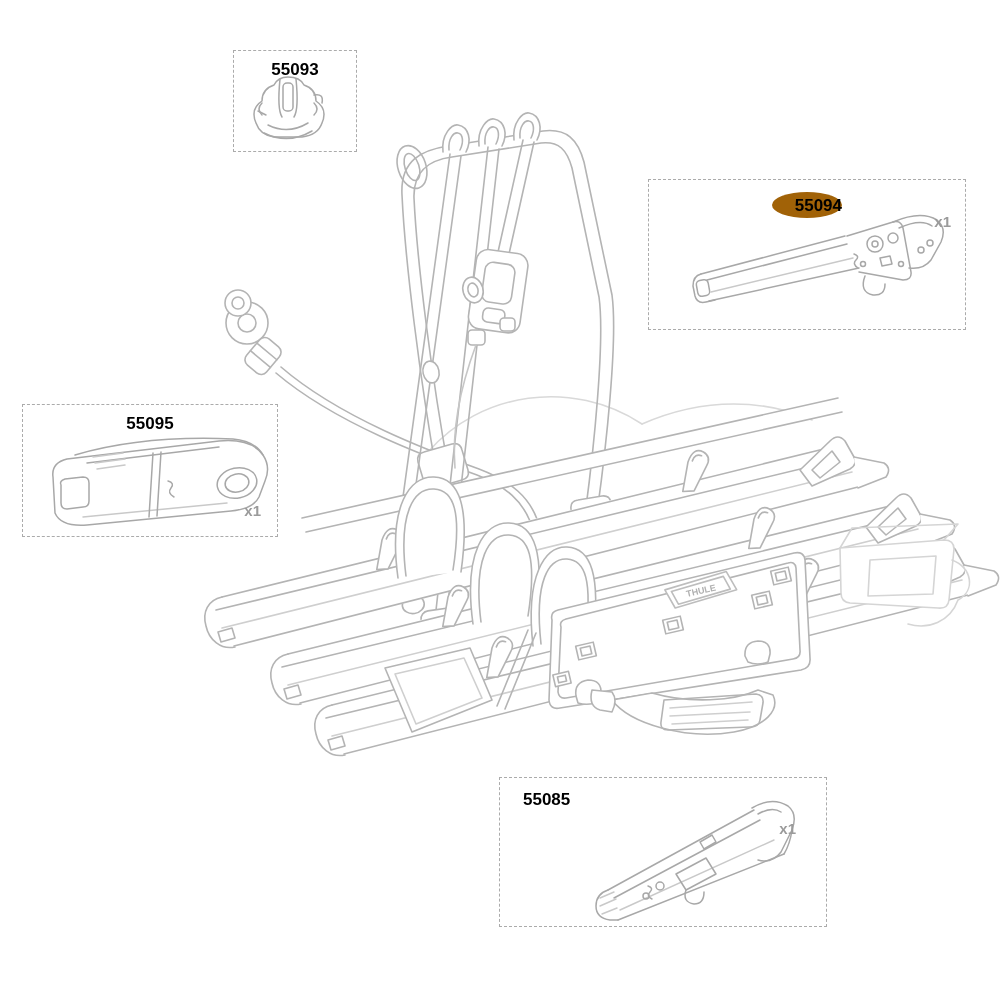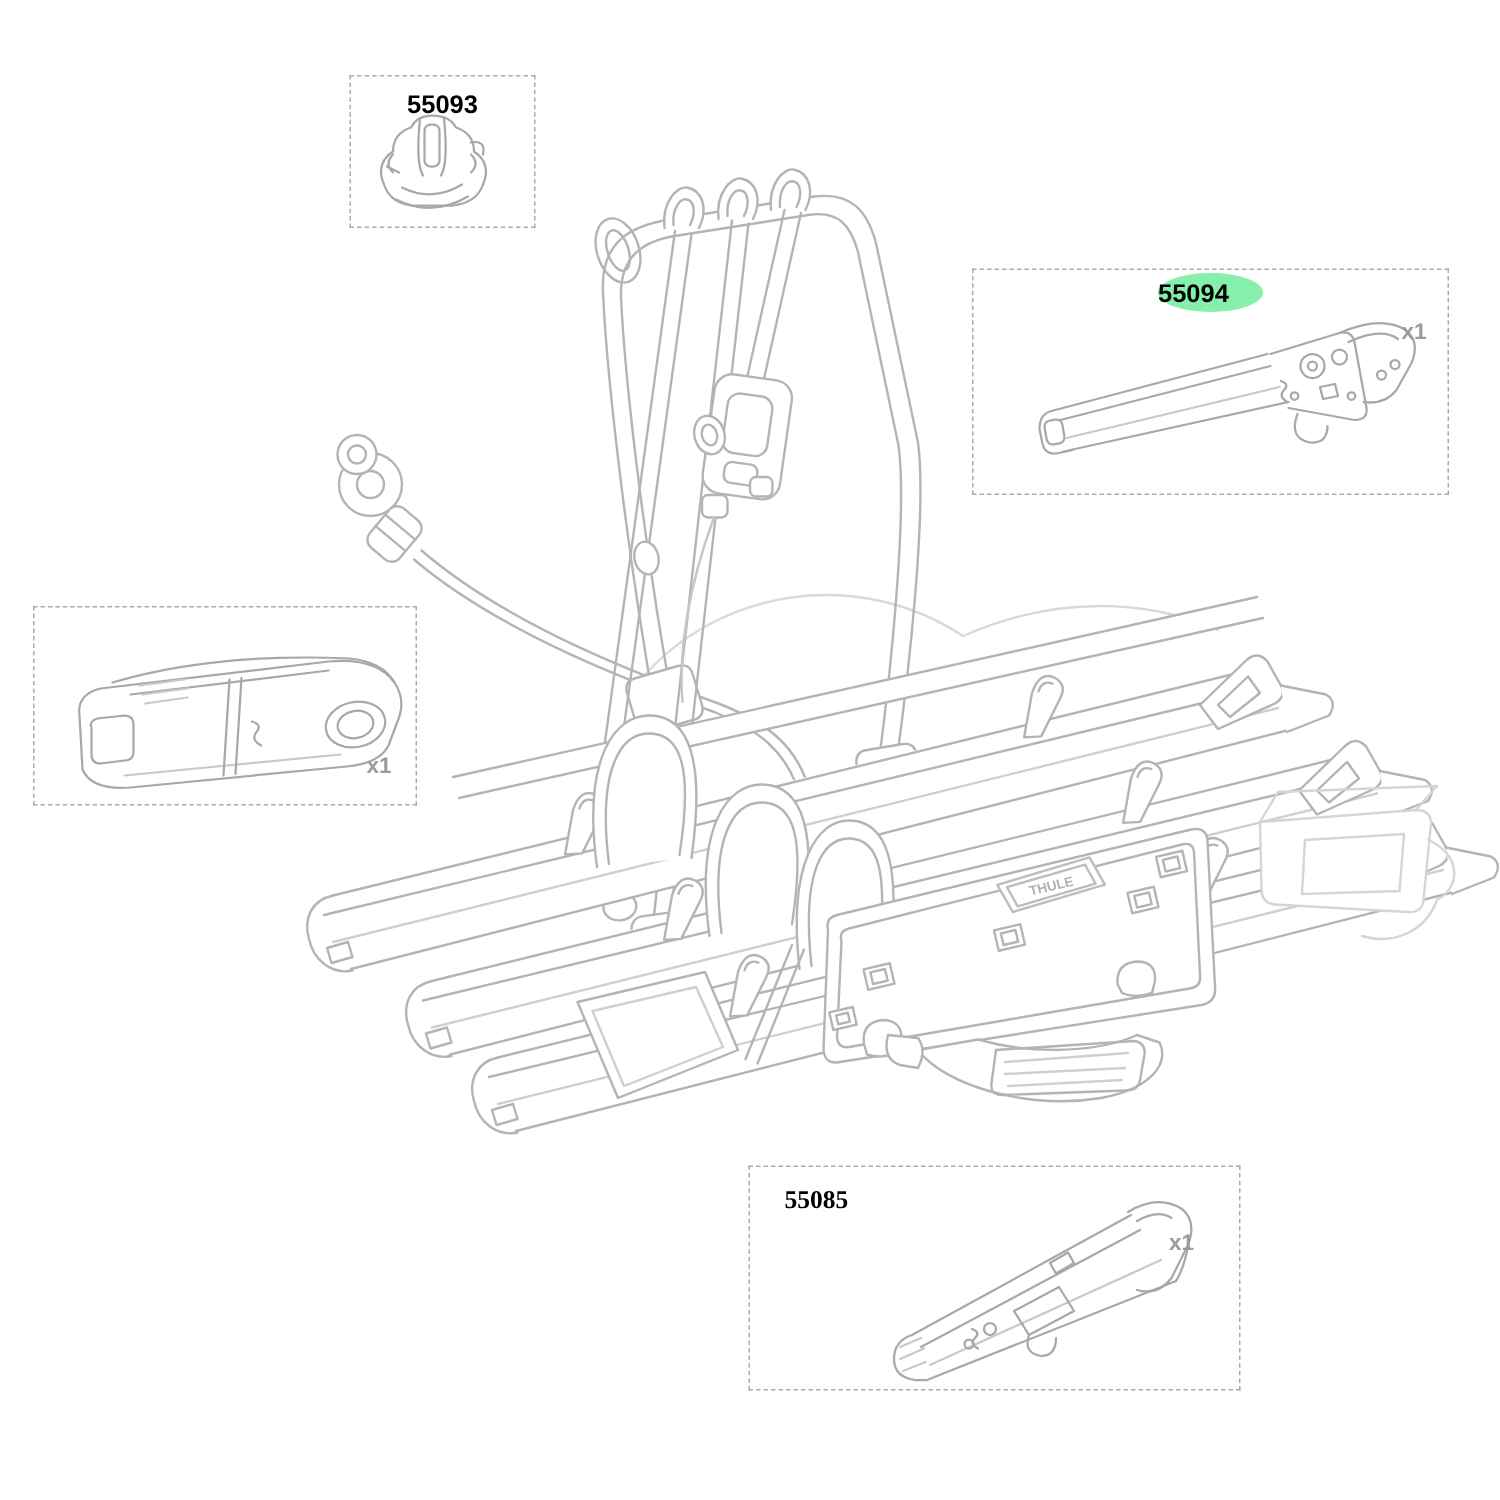--- a/index.html
+++ b/index.html
@@ -3,24 +3,24 @@
 <meta charset="utf-8">
 <style>
   html,body{margin:0;padding:0;background:#fff;}
   .canvas{position:relative;width:1000px;height:1000px;background:#ffffff;overflow:hidden;
           font-family:"Liberation Sans", sans-serif;}
   .main-svg{position:absolute;left:0;top:0;}
   .callout{position:absolute;border:1px dashed #ababab;box-sizing:border-box;background:transparent;}
   .callout svg{position:absolute;left:0;top:0;}
   .part-label{font-weight:bold;font-size:17px;color:#000;line-height:1;}
   .label-center{position:absolute;left:0;right:0;top:10px;text-align:center;}
-  .label-left{position:absolute;font-family:Liberation Serif, serif;}
+  .label-left{position:absolute;}
   .qty{position:absolute;font-weight:bold;font-size:15px;color:#9b9b9b;line-height:1;text-align:right;}
-  .hl-ellipse{position:absolute;left:50%;transform:translateX(-50%);top:2px;width:70px;height:26px;
-              background:#86efac;border-radius:50%;display:flex;align-items:center;justify-content:flex-start;}
+  .hl-ellipse{position:absolute;left:50%;transform:translateX(-50%);top:12px;width:70px;height:26px;
+              background:#a16207;border-radius:50%;display:flex;align-items:center;justify-content:flex-end;}
   .hl-ellipse .part-label{position:static;}
 </style>
 </head>
 <body>
 
 <div class="canvas">
 
   <svg class="main-svg" width="1000" height="1000" viewBox="0 0 1000 1000">
     <g fill="none" stroke="#b4b4b4" stroke-width="1.6" stroke-linecap="round" stroke-linejoin="round">
 
@@ -239,20 +239,21 @@
             <ellipse cx="214" cy="78" rx="12" ry="9"></ellipse>
           </g>
         <path d="M38,80 Q36,76 42,74 L60,72 Q66,72 66,78 L66,96 Q66,102 60,102 L44,104 Q38,104 38,98 Z"></path>
         <path d="M64,58 L196,42"></path>
         <path d="M60,112 L204,98" stroke="#c9c9c9"></path>
         <path d="M130,48 L126,112 M138,47 L134,111"></path>
         <path d="M145,76 q7,2 3,7 q-4,5 3,9"></path>
         <path d="M70,52 l30,-4 M72,58 l30,-4 M74,64 l28,-4" stroke="#c9c9c9"></path>
       </g>
     </svg>
+    <div class="label-center part-label">55095</div>
     <div class="qty" style="right:16px;bottom:18px;">x1</div>
   </div>
 
   <div class="callout" style="left:499px;top:777px;width:328px;height:150px;">
     <svg width="328" height="150" viewBox="0 0 328 150">
       <g fill="none" stroke="#a8a8a8" stroke-width="1.5" stroke-linecap="round" stroke-linejoin="round">
         <path d="M252,30 Q272,18 288,28 Q298,36 292,52 L281,74 Q272,86 258,82"></path>
         <path d="M258,36 Q272,28 281,34"></path>
         <path d="M108,112 L254,32"></path>
         <path d="M118,142 L284,76"></path>

